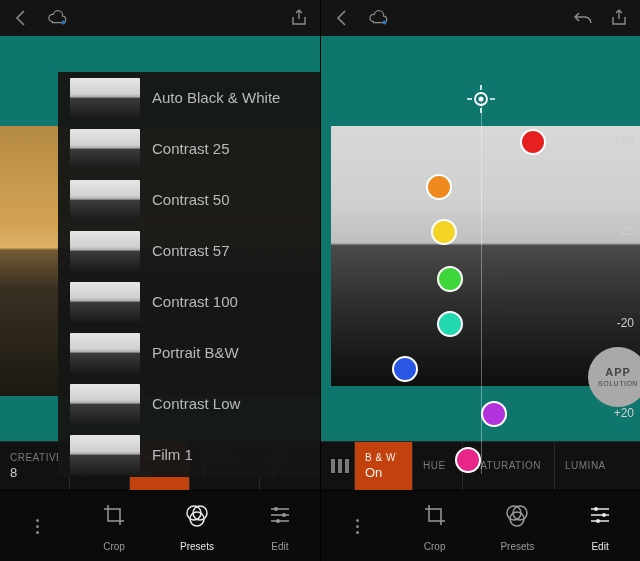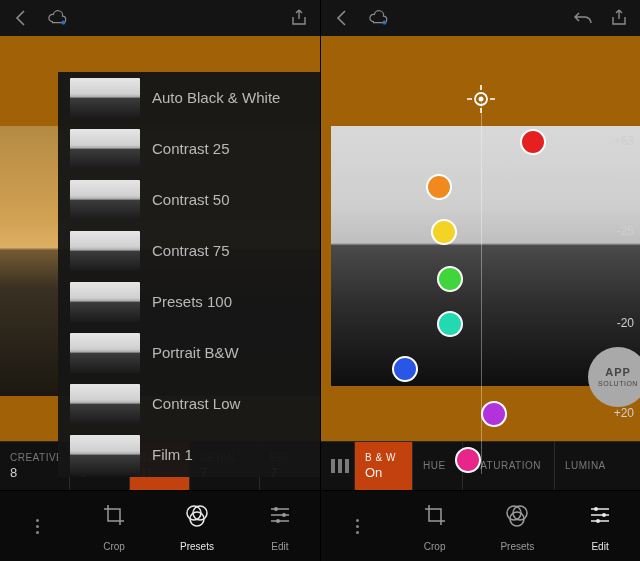--- a/index.html
+++ b/index.html
@@ -8,21 +8,21 @@
   .panel { position: relative; width: 320px; height: 561px; background: #111; overflow: hidden; }
   .panel + .panel { border-left: 1px solid #000; }
 
   
   .topbar { display: flex; align-items: center; justify-content: space-between; height: 36px; padding: 0 10px; background: #141414; }
   .topbar .left, .topbar .right { display: flex; align-items: center; gap: 14px; }
   .icon { width: 22px; height: 22px; display: flex; align-items: center; justify-content: center; color: #8c8c8c; }
   .icon svg { display: block; }
 
   
-  .photo-area { position: relative; width: 100%; height: 405px; background: #a16207; }
+  .photo-area { position: relative; width: 100%; height: 405px; background: #0f766e; }
   .photo-bg { position: absolute; inset: 0; }
   .sunset { position:absolute; left:0; top:90px; width:100%; height:270px;
             background: linear-gradient(#b88a3a 0%, #d7a24a 35%, #e0b05c 45%, #765b2f 46%, #3a3020 60%, #1c1810 100%); filter: saturate(.9); }
   .bw { position:absolute; left:10px; right:0; top:90px; height:260px;
         background: linear-gradient(#d8d8d8 0%, #cfcfcf 30%, #bfbfbf 45%, #4a4a4a 46%, #2c2c2c 70%, #0e0e0e 100%); }
 
   
   .popover { position: absolute; left: 58px; top: 36px; width: 262px; height: 405px; background: rgba(22,22,22,0.96); overflow: hidden; }
   .preset { display:flex; align-items:center; gap:12px; padding: 6px 12px; height: 51px; }
   .thumb { width: 70px; height: 40px; background:
@@ -97,25 +97,25 @@
         <div class="preset">
             <div class="thumb"></div>
             <span>Contrast 25</span>
           </div>
         <div class="preset">
             <div class="thumb"></div>
             <span>Contrast 50</span>
           </div>
         <div class="preset">
             <div class="thumb"></div>
-            <span>Contrast 75</span>
-          </div>
-        <div class="preset">
-            <div class="thumb"></div>
-            <span>Presets 100</span>
+            <span>Contrast 57</span>
+          </div>
+        <div class="preset">
+            <div class="thumb"></div>
+            <span>Contrast 100</span>
           </div>
         <div class="preset">
             <div class="thumb"></div>
             <span>Portrait B&amp;W</span>
           </div>
         <div class="preset">
             <div class="thumb"></div>
             <span>Contrast Low</span>
           </div>
         <div class="preset">

